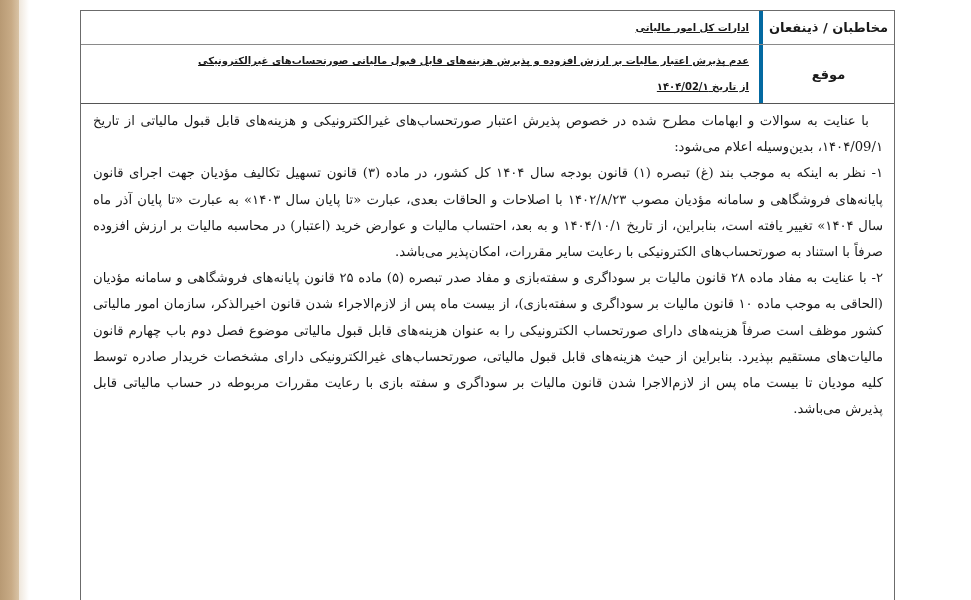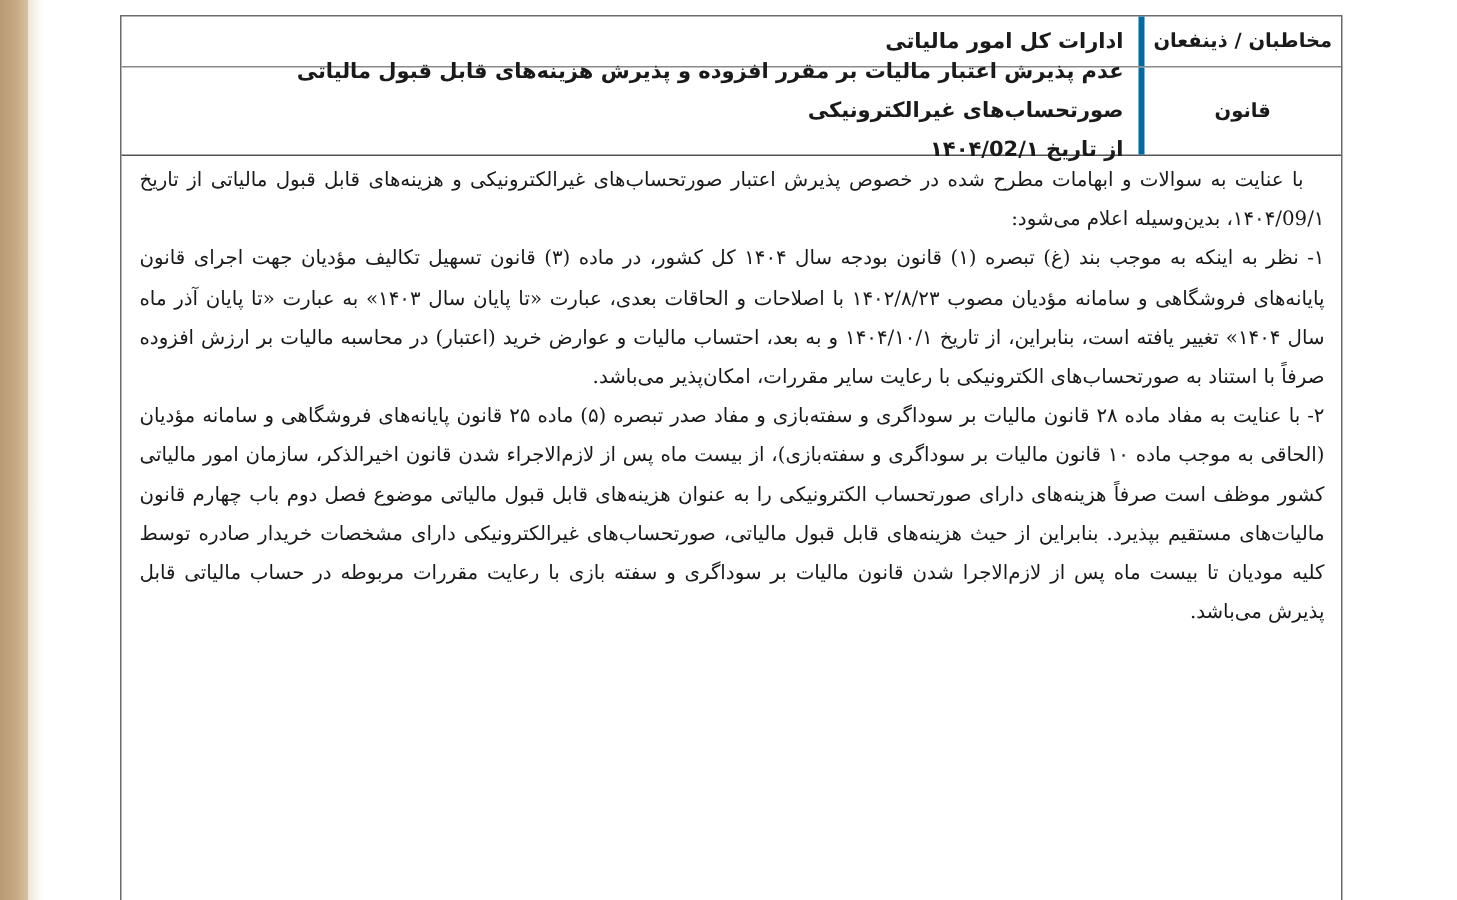--- a/index.html
+++ b/index.html
@@ -54,23 +54,24 @@
       font-weight: bold;
       font-size: 13px;
     }
     .value-cell {
       flex: 1;
       padding: 0 10px 0 8px;
       display: flex;
       flex-direction: column;
       justify-content: center;
       font-weight: bold;
-      font-size: 14px;
+      font-size: 10px;
       line-height: 26px;
       text-align: right;
+      text-decoration: underline;
     }
     .body-text {
       padding: 4px 11px 0 12px;
       font-family: "DejaVu Serif", serif;
       font-size: 13.2px;
       line-height: 26.2px;
       text-align: justify;
       text-align-last: right;
     }
     .para {
@@ -85,23 +86,23 @@
 <div class="left-strip-fade"></div>
 
 <div class="page">
   <div class="header-row r1">
     <div class="label-cell">مخاطبان / ذینفعان</div>
     <div class="value-cell">
       <span>ادارات کل امور مالیاتی</span>
     </div>
   </div>
   <div class="header-row r2">
-    <div class="label-cell">قانون</div>
+    <div class="label-cell">موقع</div>
     <div class="value-cell">
-      <span>عدم پذیرش اعتبار مالیات بر مقرر افزوده و پذیرش هزینه‌های قابل قبول مالیاتی صورتحساب‌های غیرالکترونیکی</span>
+      <span>عدم پذیرش اعتبار مالیات بر ارزش افزوده و پذیرش هزینه‌های قابل قبول مالیاتی صورتحساب‌های غیرالکترونیکی</span>
       <span>از تاریخ ۱۴۰۴/02/۱</span>
     </div>
   </div>
   <div class="body-text">
     <p class="para intro">با عنایت به سوالات و ابهامات مطرح شده در خصوص پذیرش اعتبار صورتحساب‌های غیرالکترونیکی و هزینه‌های قابل قبول مالیاتی از تاریخ ۱۴۰۴/09/۱، بدین‌وسیله اعلام می‌شود:</p>
     <p class="para">۱- نظر به اینکه به موجب بند (غ) تبصره (۱) قانون بودجه سال ۱۴۰۴ کل کشور، در ماده (۳) قانون تسهیل تکالیف مؤدیان جهت اجرای قانون پایانه‌های فروشگاهی و سامانه مؤدیان مصوب ۱۴۰۲/۸/۲۳ با اصلاحات و الحاقات بعدی، عبارت «تا پایان سال ۱۴۰۳» به عبارت «تا پایان آذر ماه سال ۱۴۰۴» تغییر یافته است، بنابراین، از تاریخ ۱۴۰۴/۱۰/۱ و به بعد، احتساب مالیات و عوارض خرید (اعتبار) در محاسبه مالیات بر ارزش افزوده صرفاً با استناد به صورتحساب‌های الکترونیکی با رعایت سایر مقررات، امکان‌پذیر می‌باشد.</p>
     <p class="para">۲- با عنایت به مفاد ماده ۲۸ قانون مالیات بر سوداگری و سفته‌بازی و مفاد صدر تبصره (۵) ماده ۲۵ قانون پایانه‌های فروشگاهی و سامانه مؤدیان (الحاقی به موجب ماده ۱۰ قانون مالیات بر سوداگری و سفته‌بازی)، از بیست ماه پس از لازم‌الاجراء شدن قانون اخیرالذکر، سازمان امور مالیاتی کشور موظف است صرفاً هزینه‌های دارای صورتحساب الکترونیکی را به عنوان هزینه‌های قابل قبول مالیاتی موضوع فصل دوم باب چهارم قانون مالیات‌های مستقیم بپذیرد. بنابراین از حیث هزینه‌های قابل قبول مالیاتی، صورتحساب‌های غیرالکترونیکی دارای مشخصات خریدار صادره توسط کلیه مودیان تا بیست ماه پس از لازم‌الاجرا شدن قانون مالیات بر سوداگری و سفته بازی با رعایت مقررات مربوطه در حساب مالیاتی قابل پذیرش می‌باشد.</p>
   </div>
 </div>
 

